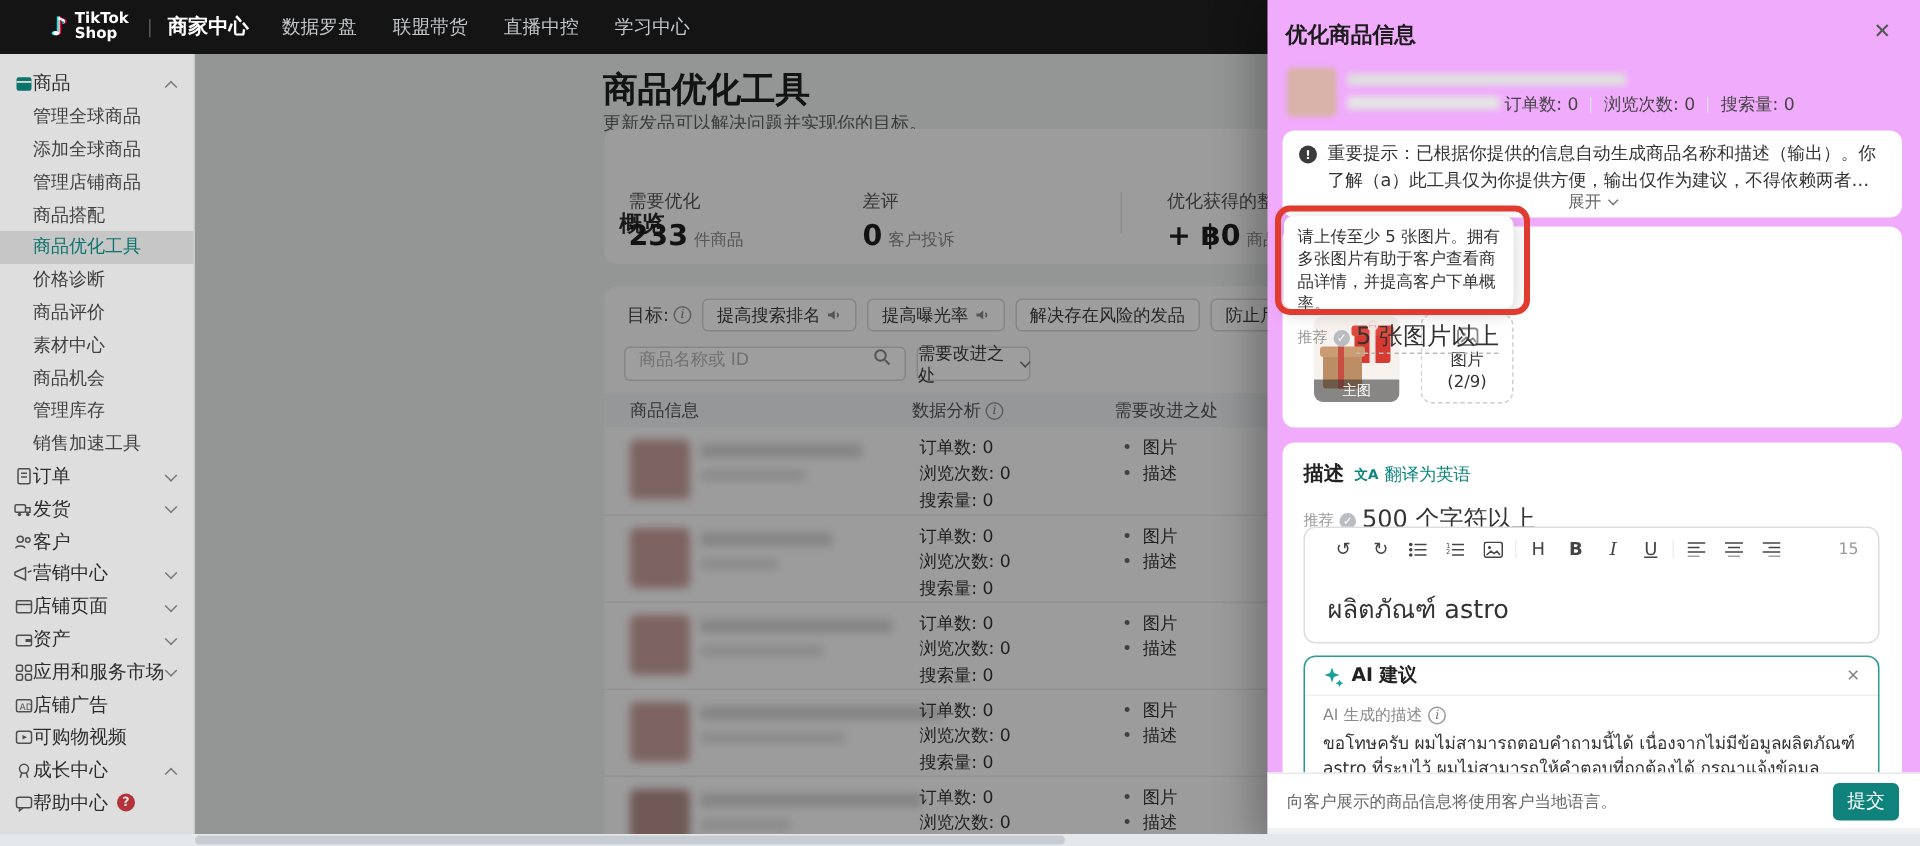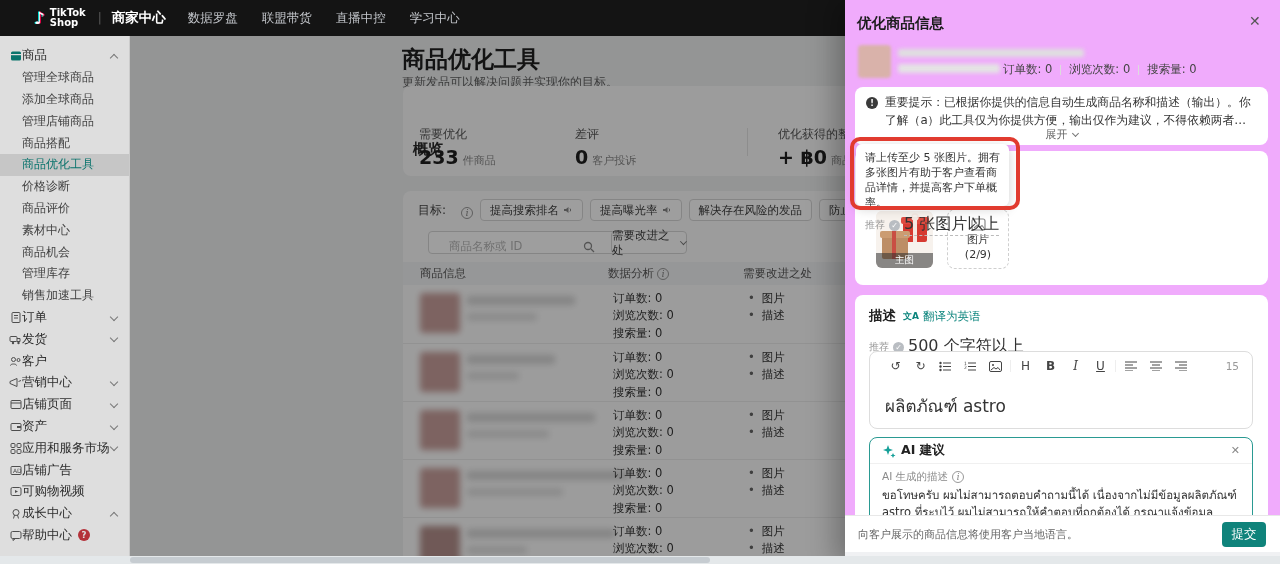--- a/index.html
+++ b/index.html
@@ -33,23 +33,23 @@
   .card { position:absolute; background:#fcfcfc; border-radius:8px; }
   .ov-card { left:273px; top:50px; width:870px; height:90px; }
   .ov-title { position:absolute; left:10px; top:14px; font-size:15px; font-weight:bold; color:#2a2a2a;margin-top:40px; }
   .stat-label { font-size:12px; color:#555; }
   .stat-val { font-size:19px; font-weight:bold; color:#1f1f1f; }
   .stat-unit { font-size:11px; color:#8a8a8a; margin-left:4px; font-weight:normal; }
   .ov-div { position:absolute; left:344px; top:42px; width:1px; height:28px; background:#e4e4e4; }
 
   .go-card { left:273px; top:155px; width:870px; height:373px; }
   .goal-row { position:absolute; left:15px; top:8px; display:flex; align-items:center; gap:7px; }
-  .goal-label { font-size:12px; color:#444; display:flex; align-items:flex-end; gap:15px; }
+  .goal-label { font-size:12px; color:#444; display:flex; align-items:center; gap:3px; }
   .gbtn { height:22px; border:1px solid #d7d7d7; border-radius:4px; background:#fff; display:flex; align-items:center; padding:0 9px; font-size:11.5px; color:#3c3c3c; gap:4px; cursor:pointer; }
-  .srch { position:absolute; left:13px; top:40px; width:188px; height:23px; border:1px solid #d7d7d7; border-radius:4px; background:#fff; display:flex; align-items:flex-end; padding:0 20px;margin-left:12px; }
+  .srch { position:absolute; left:13px; top:40px; width:188px; height:23px; border:1px solid #d7d7d7; border-radius:4px; background:#fff; display:flex; align-items:flex-start; padding:0 9px; }
   .srch input { border:none; outline:none; flex:1; font-size:11.5px; color:#333; background:transparent; width:100%; }
   .srch input::placeholder { color:#b5b5b5; }
   .ddl { position:absolute; left:208px; top:40px; width:76px; height:23px; border:1px solid #d7d7d7; border-radius:4px; background:#fff; display:flex; align-items:center; justify-content:center; gap:6px; font-size:11.5px; color:#3c3c3c; cursor:pointer; }
   .ddl .chv2 { width:5px; height:5px; border-right:1.3px solid #777; border-bottom:1.3px solid #777; transform:rotate(45deg); margin-top:-3px; }
   .thead { position:absolute; left:0; top:71px; width:870px; height:23px; background:#f2f3f5; display:flex; align-items:center; font-size:11.5px; color:#555; }
   .th1 { margin-left:17px; width:188px; } .th2 { width:135px; display:flex; gap:3px; align-items:center; } 
   .trow { position:absolute; left:0; width:870px; height:58px; border-top:1px solid #ececec; }
   .trow.first { border-top:none; }
   .ph-thumb { position:absolute; left:17px; top:8px; width:40px; height:40px; border-radius:4px; background:#c9a09c; filter:blur(3px); }
   .ph-bar1 { position:absolute; left:64px; top:11px; height:9px; background:#d5d5d5; filter:blur(3px); border-radius:2px; }

